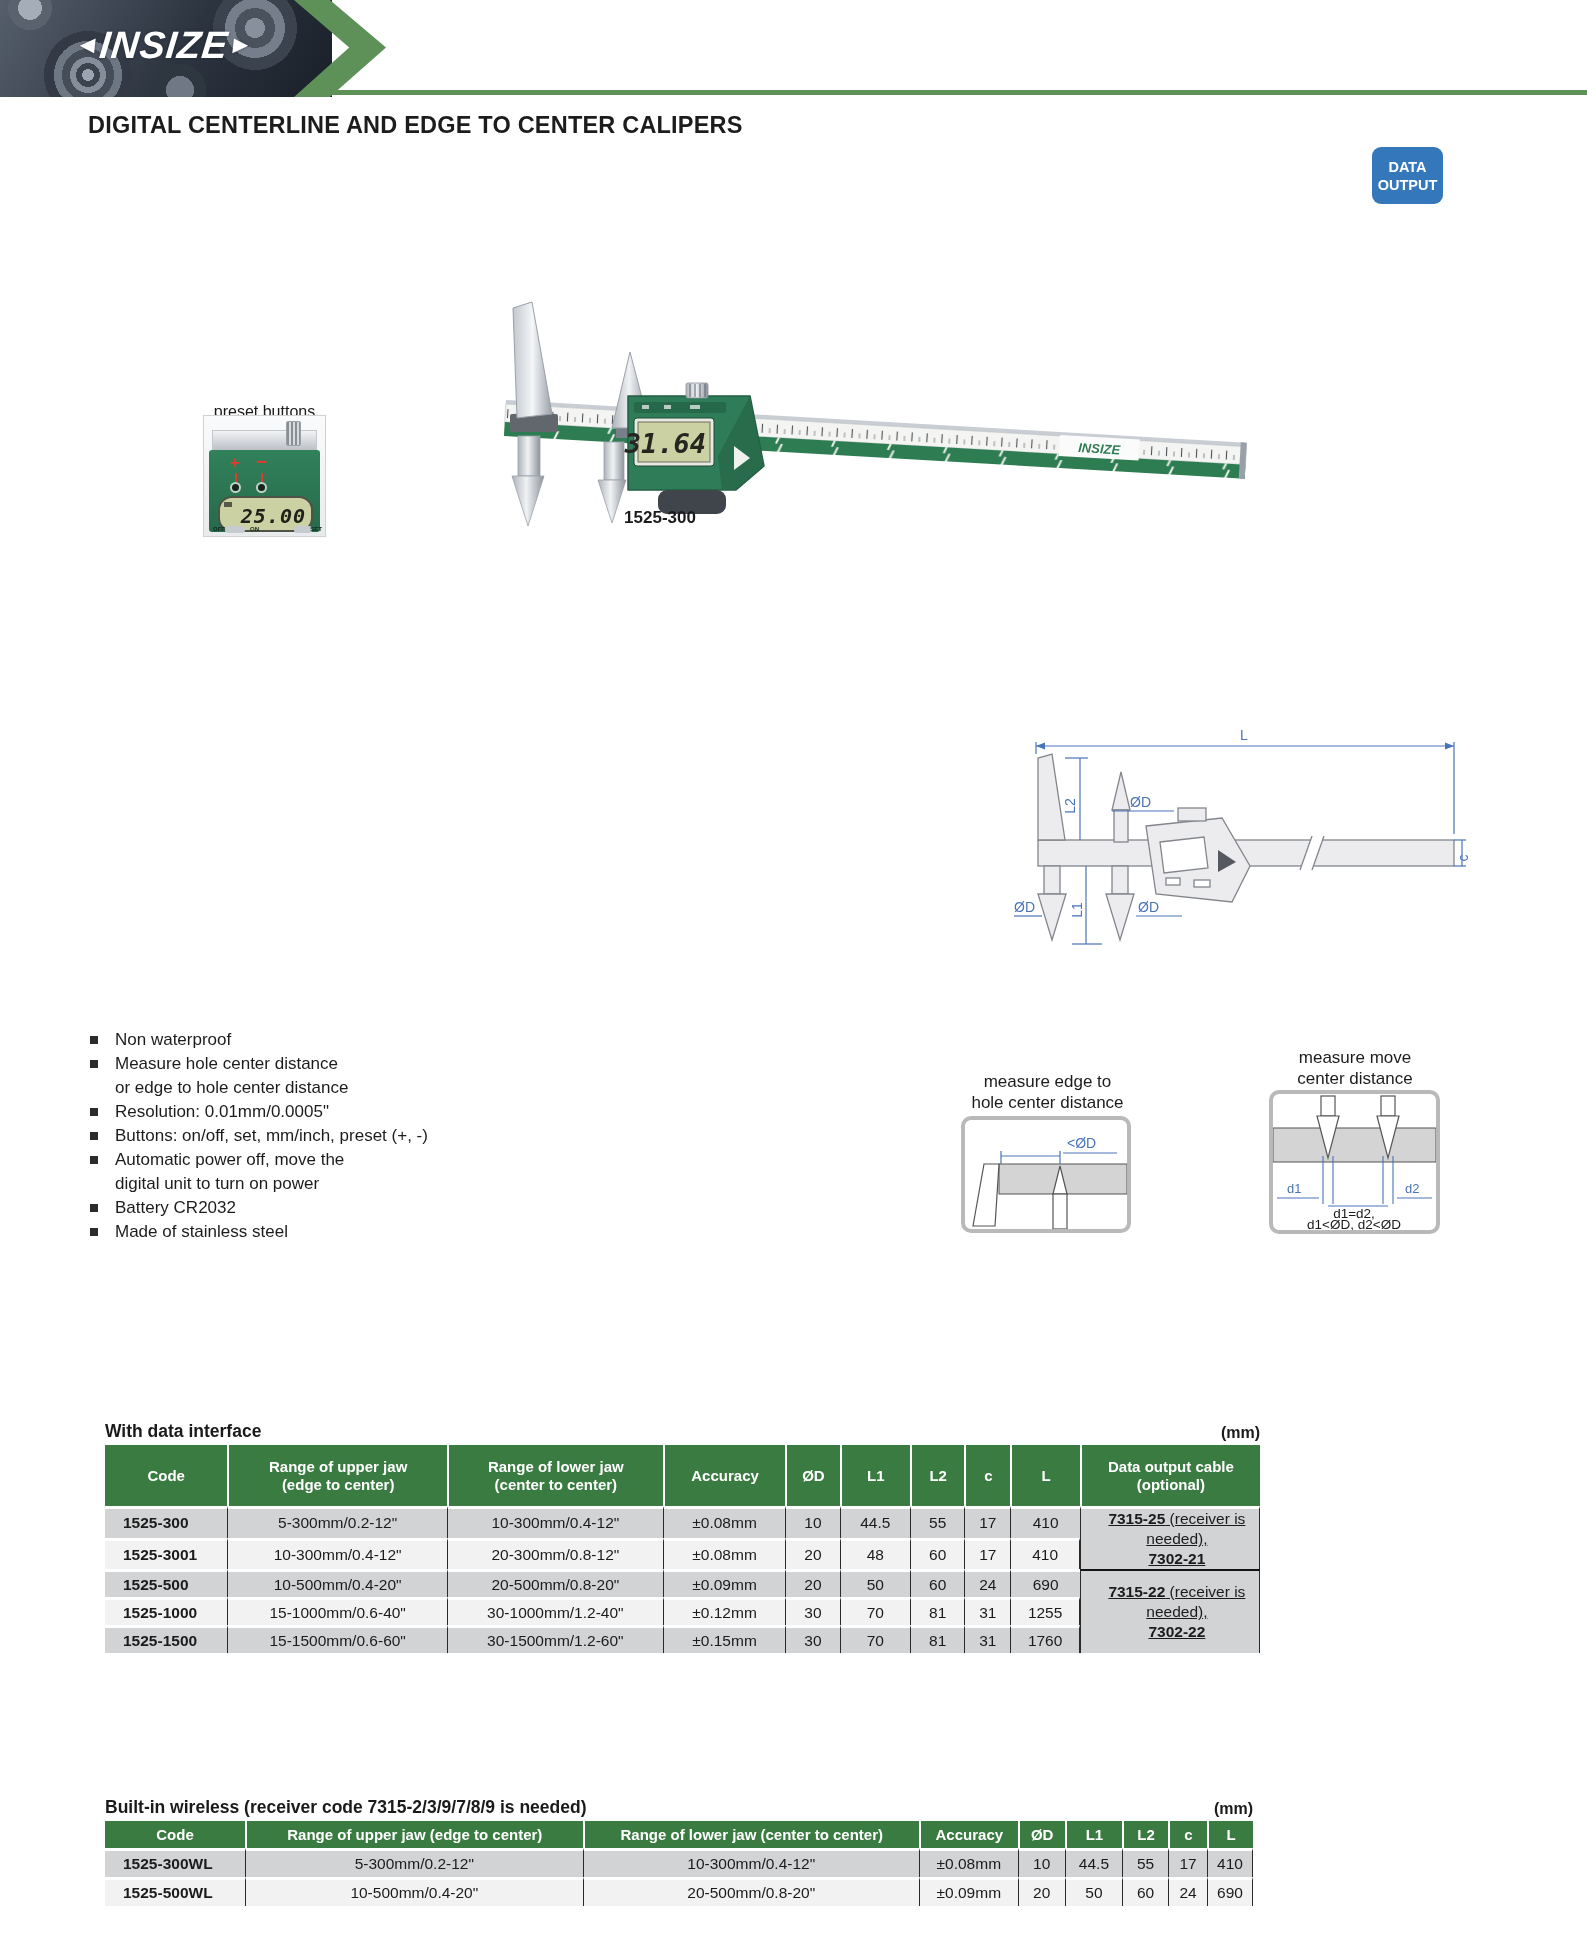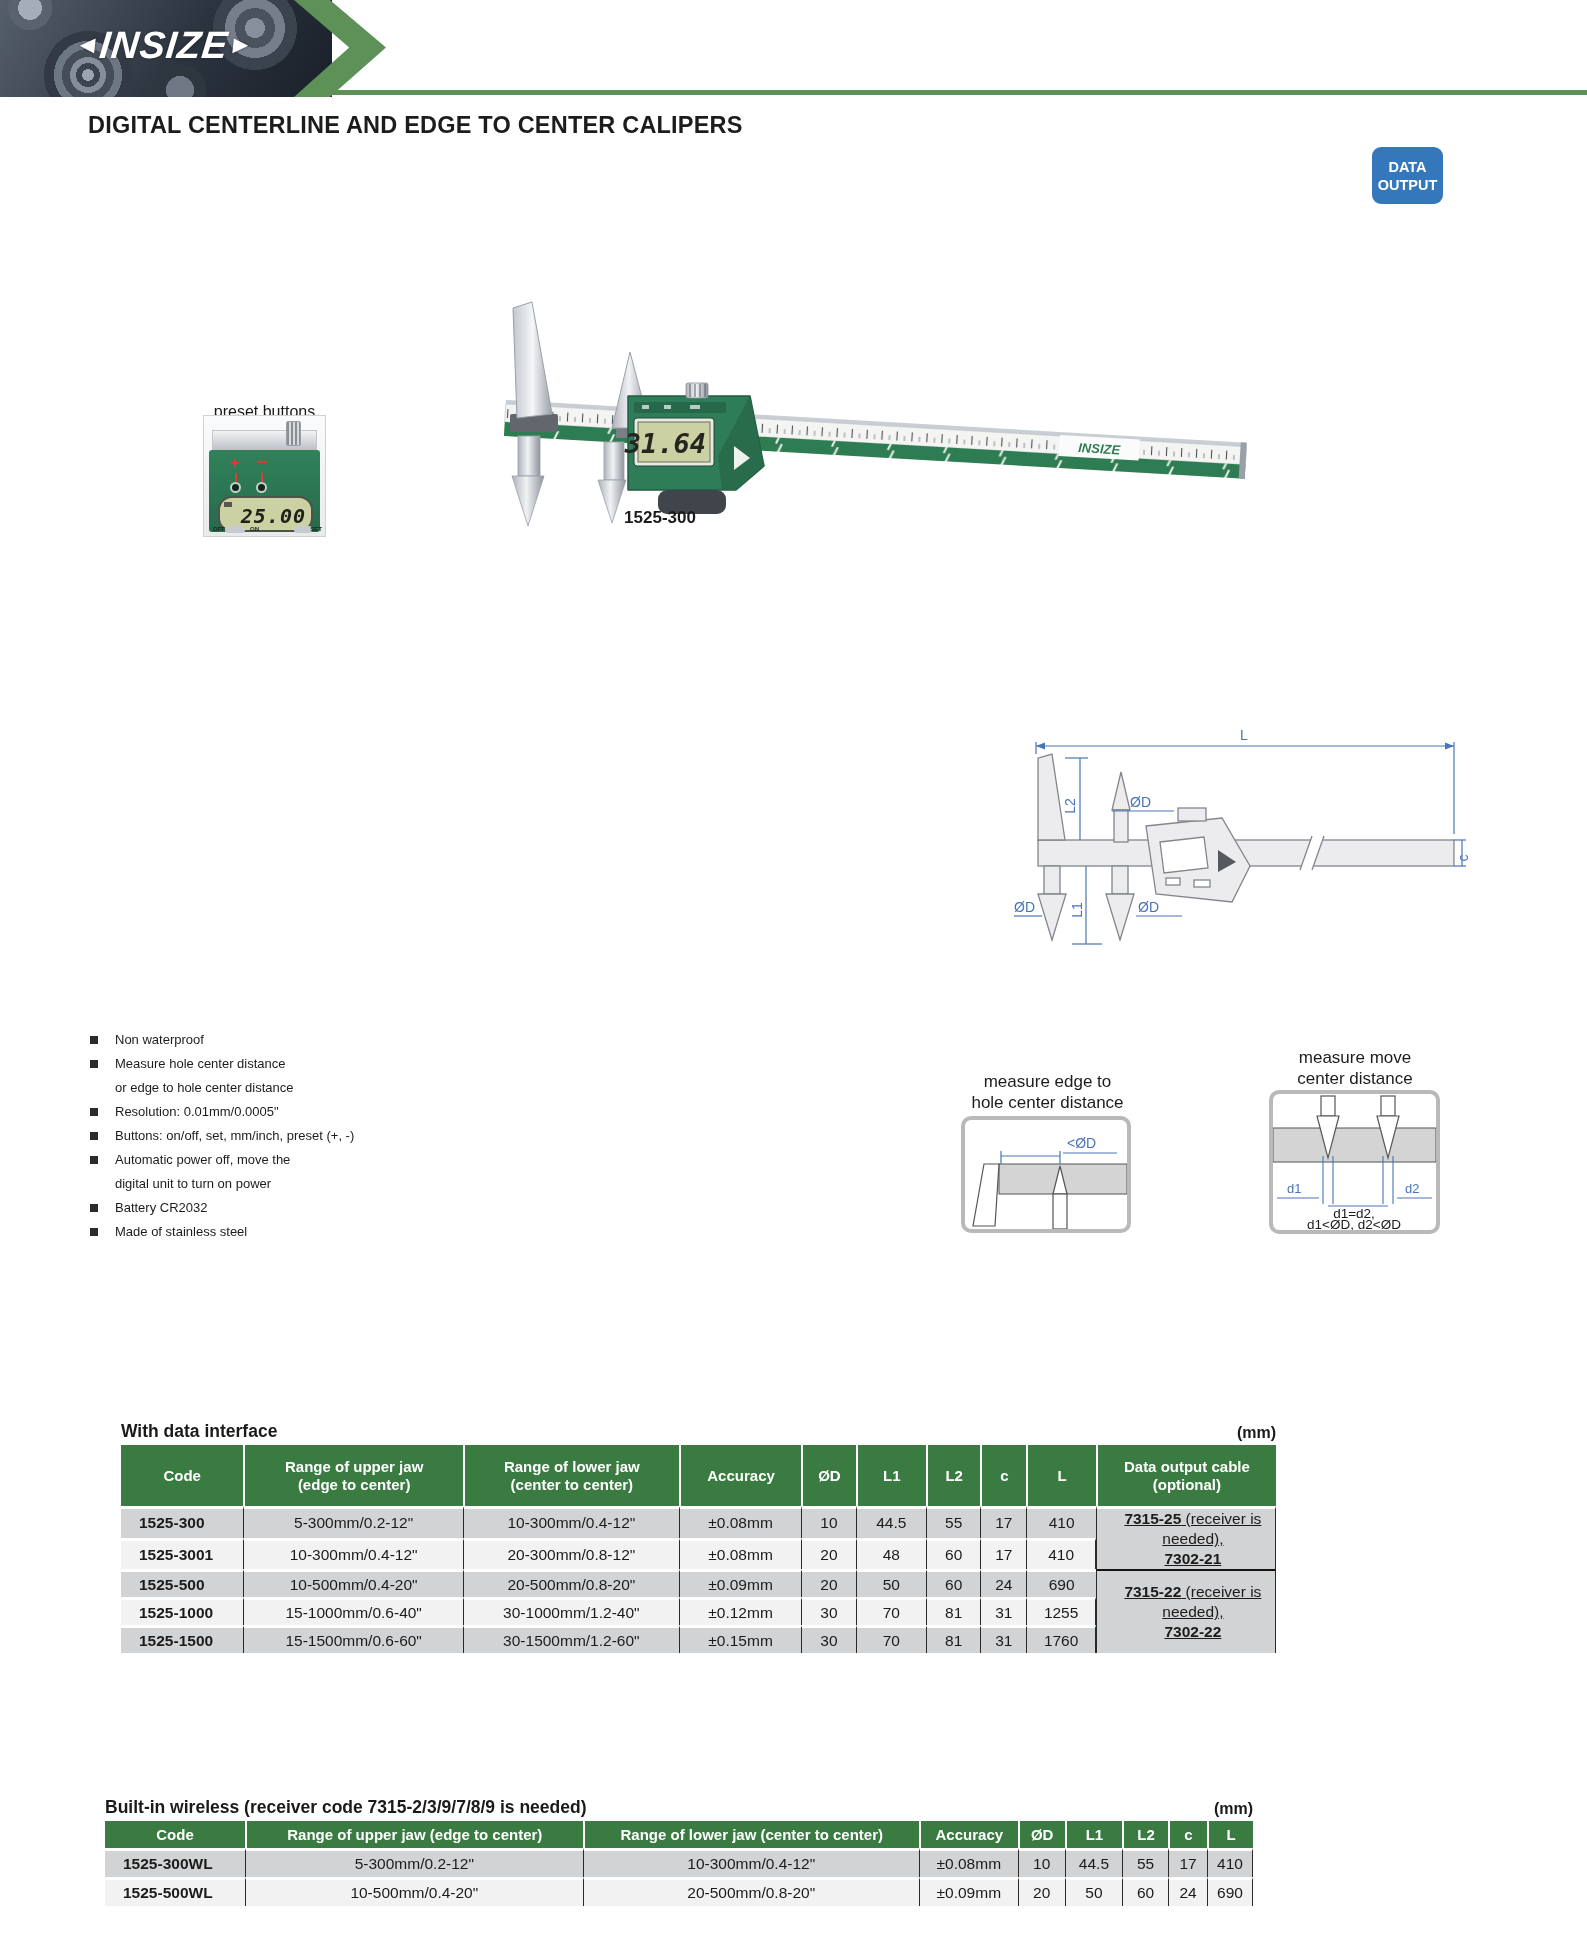--- a/index.html
+++ b/index.html
@@ -53,34 +53,34 @@
   .pp-b1 { left:21px; bottom:3px; width:20px; height:7px; background:#c6cbd0; border-radius:3px; }
   .pp-b2 { right:13px; bottom:3px; width:18px; height:7px; background:#c6cbd0; border-radius:3px; }
 
   
   .product-svg { position:absolute; left:418px; top:288px; }
   .model-caption { position:absolute; left:560px; top:508px; width:200px; text-align:center; font-size:17px; font-weight:bold; color:#1b1b1b; }
   .tech-diagram { position:absolute; left:1012px; top:714px; }
 
   
   .features { position:absolute; left:88px; top:1028px; width:540px; }
-  .fl { position:relative; font-size:13px; line-height:24px; color:#1c1c1c; padding-left:27px; }
+  .fl { position:relative; font-size:17px; line-height:24px; color:#1c1c1c; padding-left:27px; }
   .fl .sq { position:absolute; left:2px; top:8px; width:8px; height:8px; background:#2b2b2b; }
 
   
   .m-label { position:absolute; text-align:center; font-size:17px; line-height:21px; color:#1c1c1c; }
   .ml-label { left:950px; top:1071px; width:195px; }
   .mr-label { left:1262px; top:1047px; width:186px; }
   .m-box { position:absolute; background:#fff; border:4px solid #b9b9b9; border-radius:10px; }
   .ml-box { left:961px; top:1116px; width:170px; height:117px; }
   .mr-box { left:1269px; top:1090px; width:171px; height:144px; }
 
   
   .tblwrap { position:absolute; }
-  .t1 { left:121px; top:1421px; width:1155px; }
+  .t1 { left:105px; top:1421px; width:1155px; }
   .t2 { left:105px; top:1797px; width:1148px; }
   .tbl-head { display:flex; justify-content:space-between; align-items:flex-end; margin-bottom:3px; }
   .tbl-title { font-size:17.5px; font-weight:bold; color:#1a1a1a; }
   .tbl-unit { font-size:16px; font-weight:bold; color:#1a1a1a; }
   table { border-collapse:separate; border-spacing:0; table-layout:fixed; width:100%; }
   th { background:#3a7b41; color:#fff; font-size:15px; font-weight:bold; text-align:center; vertical-align:middle;
        border-left:2px solid #fff; line-height:18px; padding:2px 1px; }
   th:first-child { border-left:none; }
   .t1 th { height:61px; }
   .t2 th { height:27px; }

